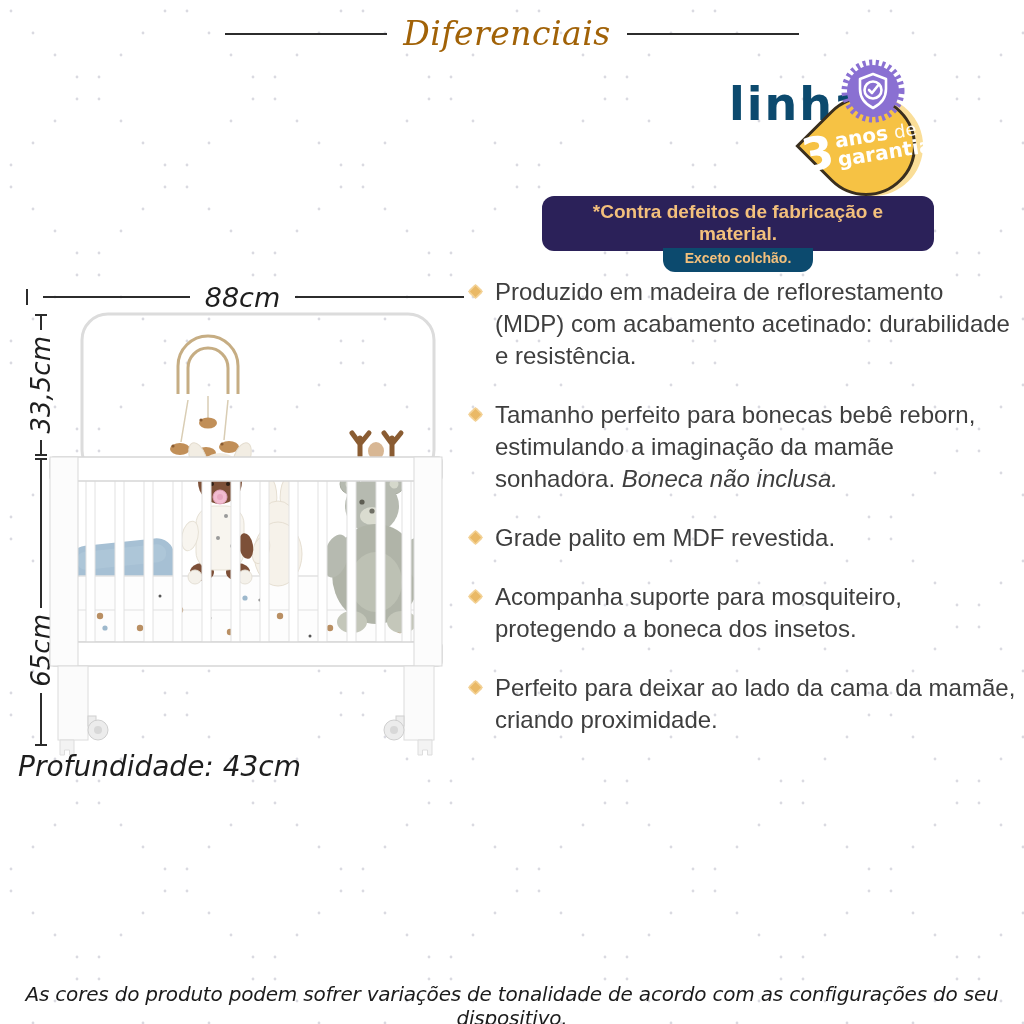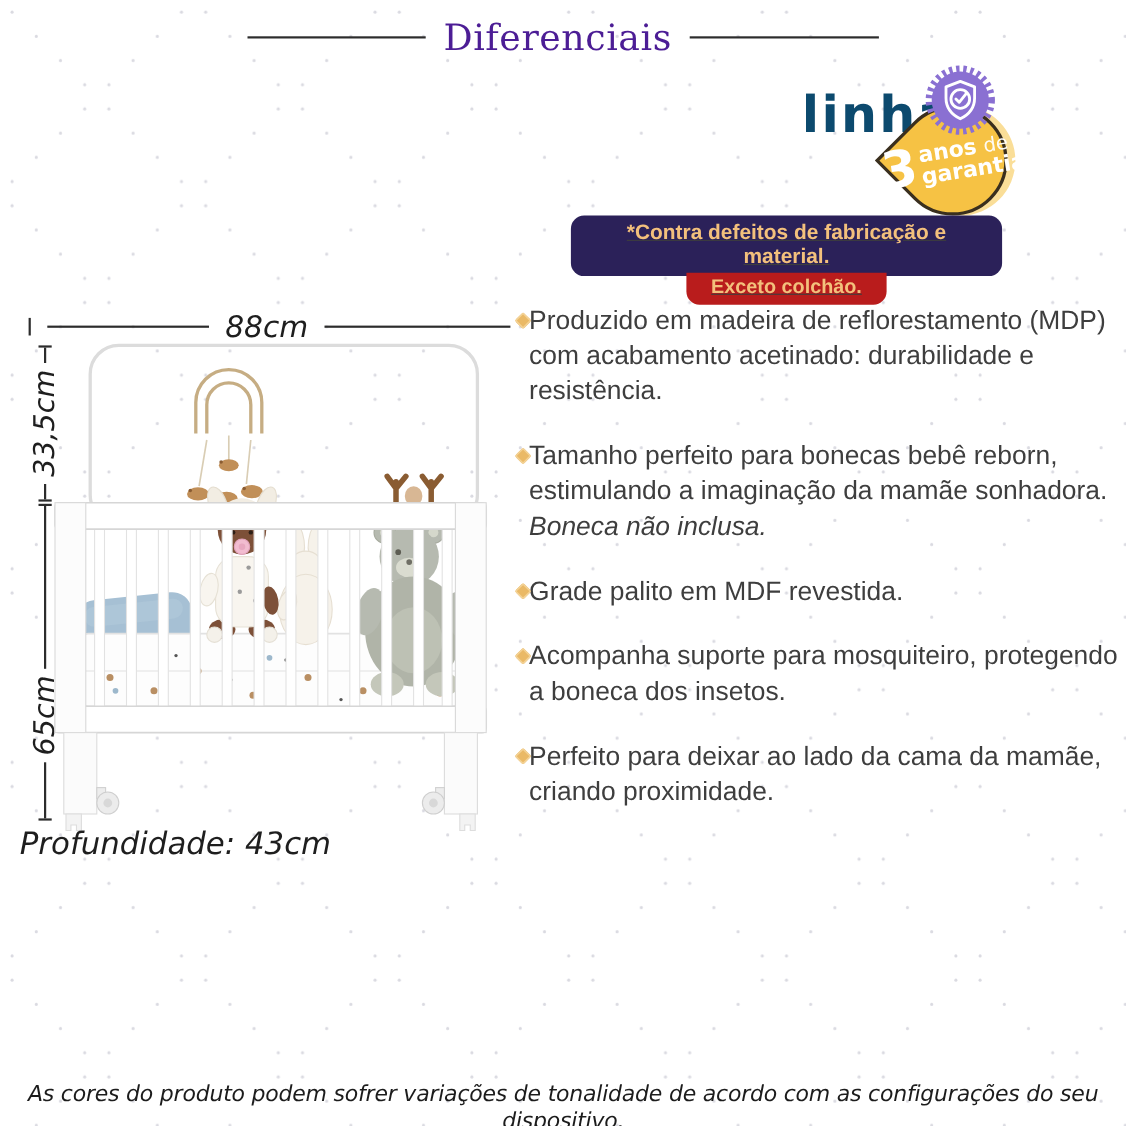--- a/index.html
+++ b/index.html
@@ -13,21 +13,21 @@
   .layer{position:absolute;z-index:1;}
 
   
   .title-row{
     top:14px;left:0;width:1024px;display:flex;align-items:center;justify-content:center;gap:16px;
   }
   .title-line{height:2px;background:#2c2c2c;}
   .title-line.l{width:162px;}
   .title-line.r{width:172px;}
   .page-title{
-    font-family:"DejaVu Serif",serif;font-size:33px;color:#4c1d95;letter-spacing:.5px;
+    font-family:"DejaVu Serif",serif;font-style:italic;font-size:33px;color:#a16207;letter-spacing:.5px;
   }
 
   
   .brand{top:84px;left:545px;width:400px;}
   .brand-line-word{
     margin-left:106px;font-family:"DejaVu Sans",sans-serif;font-weight:700;
     font-size:46px;line-height:40px;color:#0c4a6e;letter-spacing:2px;text-align:center;
   }
   .brand-name{
     font-family:"DejaVu Sans",sans-serif;font-weight:800;
@@ -48,27 +48,27 @@
   }
   .warranty-number{font-size:46px;font-weight:800;line-height:42px;}
   .warranty-lines{display:flex;flex-direction:column;line-height:19px;}
   .w-line1{font-size:20px;}
   .w-bold{font-weight:800;}
   .w-light{font-weight:400;opacity:.95;font-size:18px;}
   .w-line2{font-size:20px;font-weight:800;}
   .seal{position:absolute;left:840px;top:58px;width:66px;height:66px;}
 
   
-  .banner{top:196px;left:519px;width:392px;text-decoration:underline;}
+  .banner{top:196px;left:542px;width:392px;}
   .banner-row1{
     background:#2b2159;color:#f3c07c;font-weight:700;font-size:19px;
     text-align:center;padding:5px 10px 6px;border-radius:12px;
   }
   .banner-row2{
-    background:#b91c1c;color:#f3c07c;font-weight:700;font-size:18px;
+    background:#0c4a6e;color:#f3c07c;font-weight:700;font-size:14px;
     width:fit-content;margin:-3px auto 0;padding:2px 22px 6px;
     border-radius:0 0 12px 12px;text-align:center;
   }
 
   
   .figure{top:282px;left:18px;width:452px;height:520px;}
   .width-dim{
     position:absolute;top:0;left:8px;right:6px;height:30px;
     display:flex;align-items:center;gap:15px;
   }
@@ -97,21 +97,21 @@
   .depth-label{
     position:absolute;top:468px;left:0;width:420px;text-align:left;
     font-family:"DejaVu Sans",sans-serif;font-style:italic;font-size:28px;color:#1e1e1e;
   }
 
   
   .features{
     top:276px;left:470px;width:548px;
     display:flex;flex-direction:column;gap:27px;list-style:none;margin:0;padding:0;
   }
-  .feature-item{display:flex;}
+  .feature-item{display:flex;gap:14px;}
   .bullet-diamond{
     flex:0 0 auto;width:11px;height:11px;margin-top:10px;
     background:#eab966;border-radius:2px;transform:rotate(45deg);
     box-shadow:inset 0 0 0 1.5px #f3d296;
   }
   .feature-text{font-size:24px;line-height:32px;color:#3e3e3e;}
   .feature-text em{font-style:italic;text-align:center;}
 
   
   .disclaimer{

